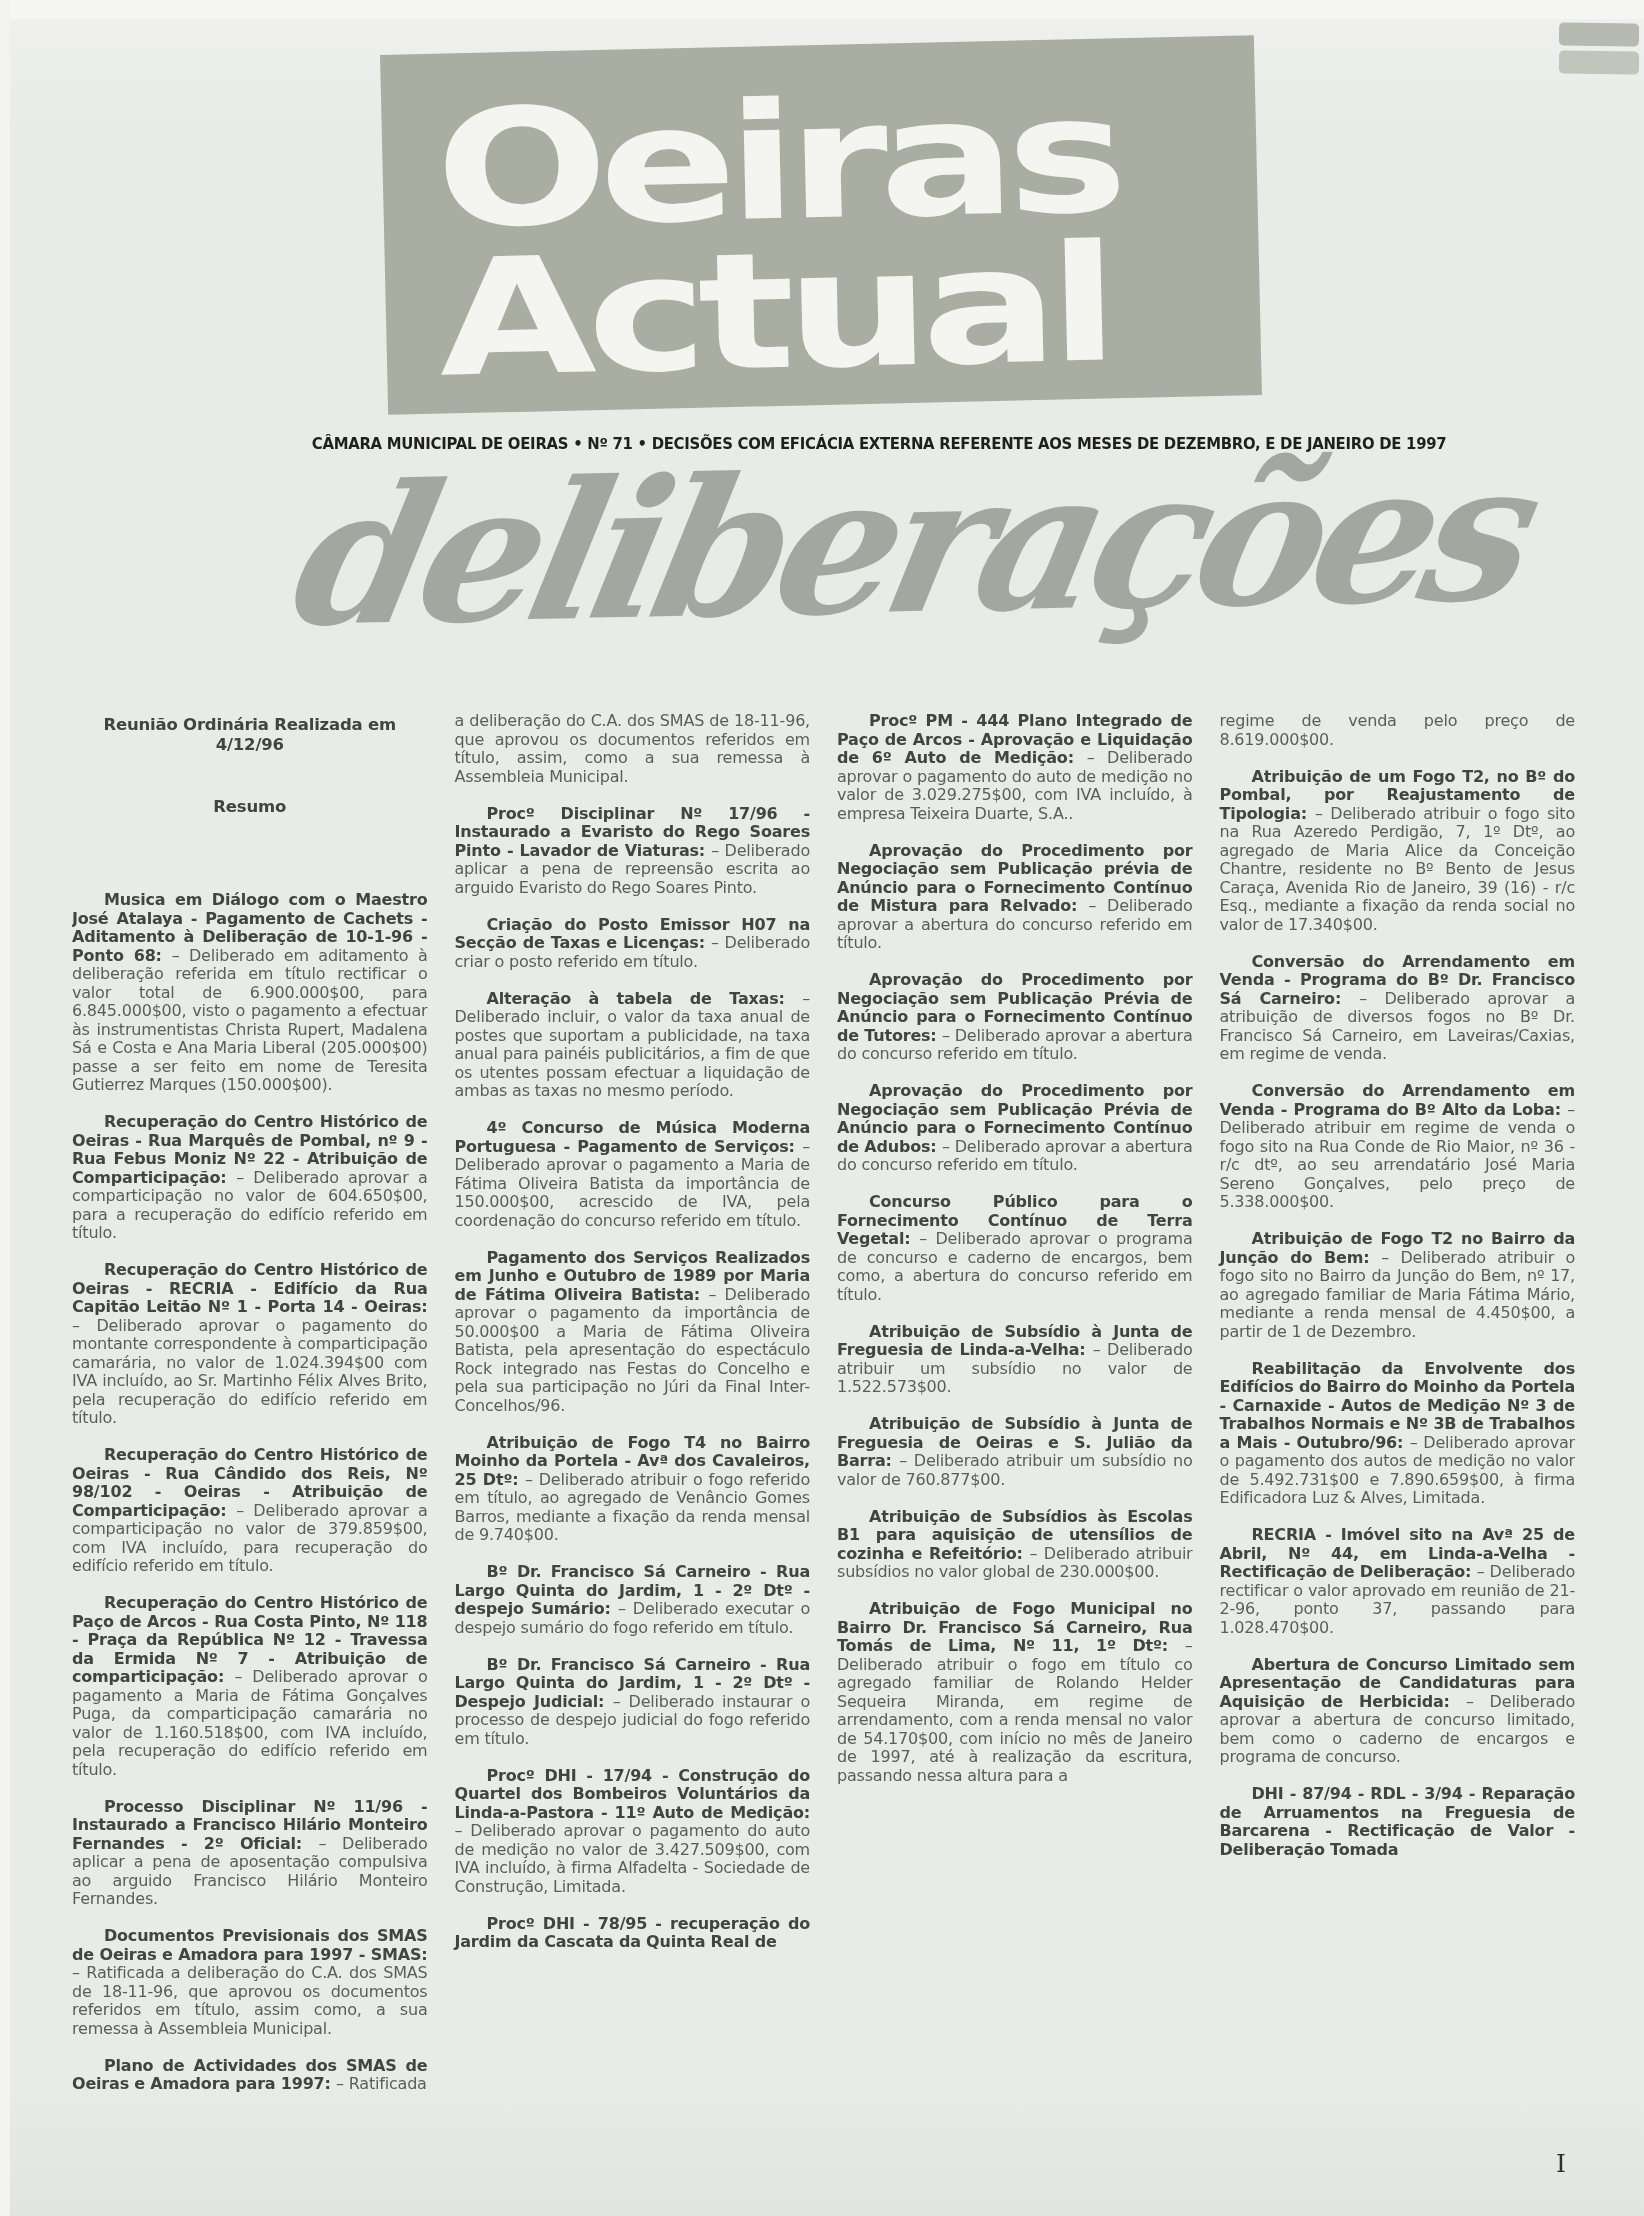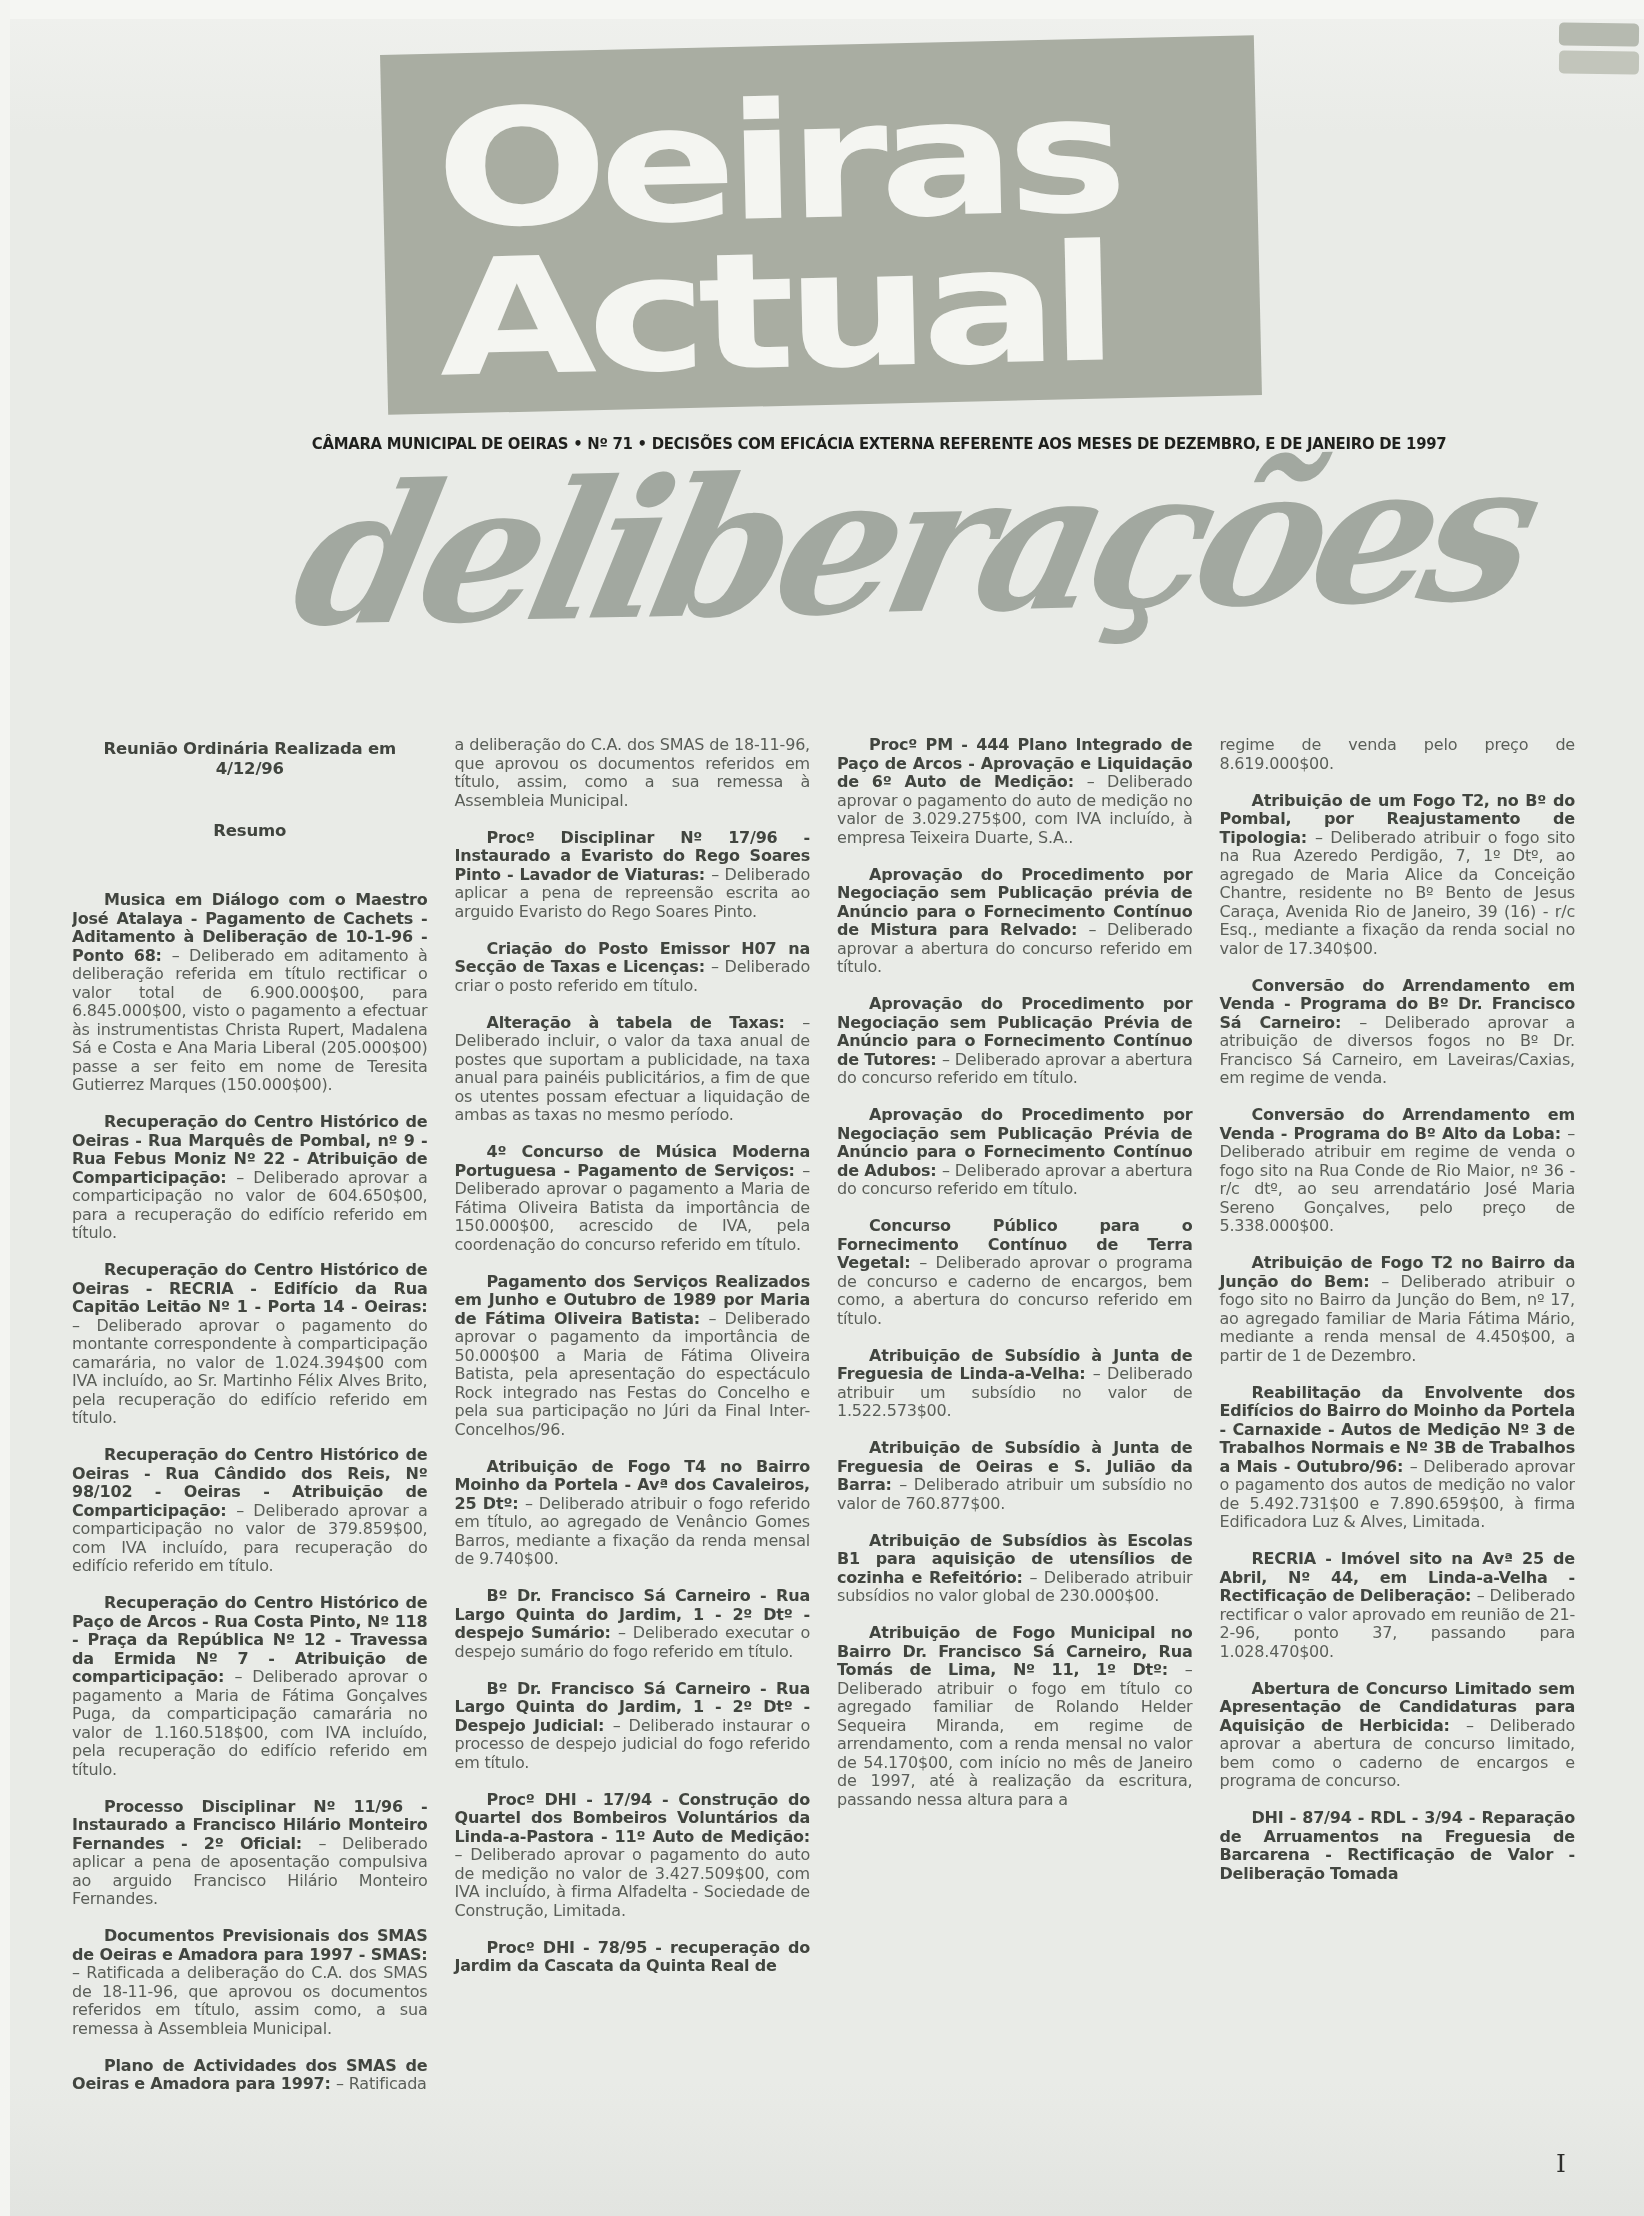--- a/index.html
+++ b/index.html
@@ -20,31 +20,31 @@
             box-sizing:border-box;padding:22.5px 0 0 53px;display:flex;flex-direction:column;justify-content:center;}
   .mast-line{color:var(--masthead-text);font-weight:bold;font-size:161px;line-height:0.93;
              letter-spacing:-7.2px;transform:scaleX(1.26);transform-origin:left center;white-space:nowrap;}
   .edition{position:absolute;left:273px;top:434px;width:1108px;text-align:center;
            font-weight:bold;font-size:16px;letter-spacing:-0.3px;color:var(--edition-text);
            transform:scaleX(0.93);transform-origin:center top;white-space:nowrap;}
   .script{position:absolute;left:269px;top:462px;width:1221px;height:249px;
           font-family:"DejaVu Serif",serif;font-style:italic;font-weight:bold;
           font-size:191px;line-height:1;color:var(--script);letter-spacing:-11.2px;
           transform:skewX(-13deg) rotate(-1.2deg);transform-origin:left bottom;white-space:nowrap;}
-  .cols{position:absolute;left:72px;top:736px;width:1503px;height:1413px;
+  .cols{position:absolute;left:72px;top:712px;width:1503px;height:1413px;
         display:flex;gap:27px;overflow:hidden;}
   .col{flex:1 1 0;min-width:0;color:var(--body-text);font-size:16px;line-height:18.5px;
        letter-spacing:-0.2px;text-align:justify;}
   .col p{margin:0 0 18.5px;}
   .col p.entry{text-indent:32px;}
   .col p.cont{text-indent:0;}
   .lead{font-weight:bold;color:var(--bold-text);}
   .center-h{text-align:center;font-weight:bold;color:var(--bold-text);
             font-size:16.5px;line-height:20px;margin:3.2px 0 42px;}
-  .center-h + .center-h{margin-bottom:50px;}
+  .center-h + .center-h{margin-bottom:74px;}
   .pageno{position:absolute;left:1556px;top:2149px;font-family:"DejaVu Serif",serif;
           font-size:25px;color:#2e2e2c;}
 </style>
 </head>
 <body>
 
 <div class="page">
   <div class="edge-top"></div>
   <div class="edge-left"></div>
   <div class="chip chip1"></div>

